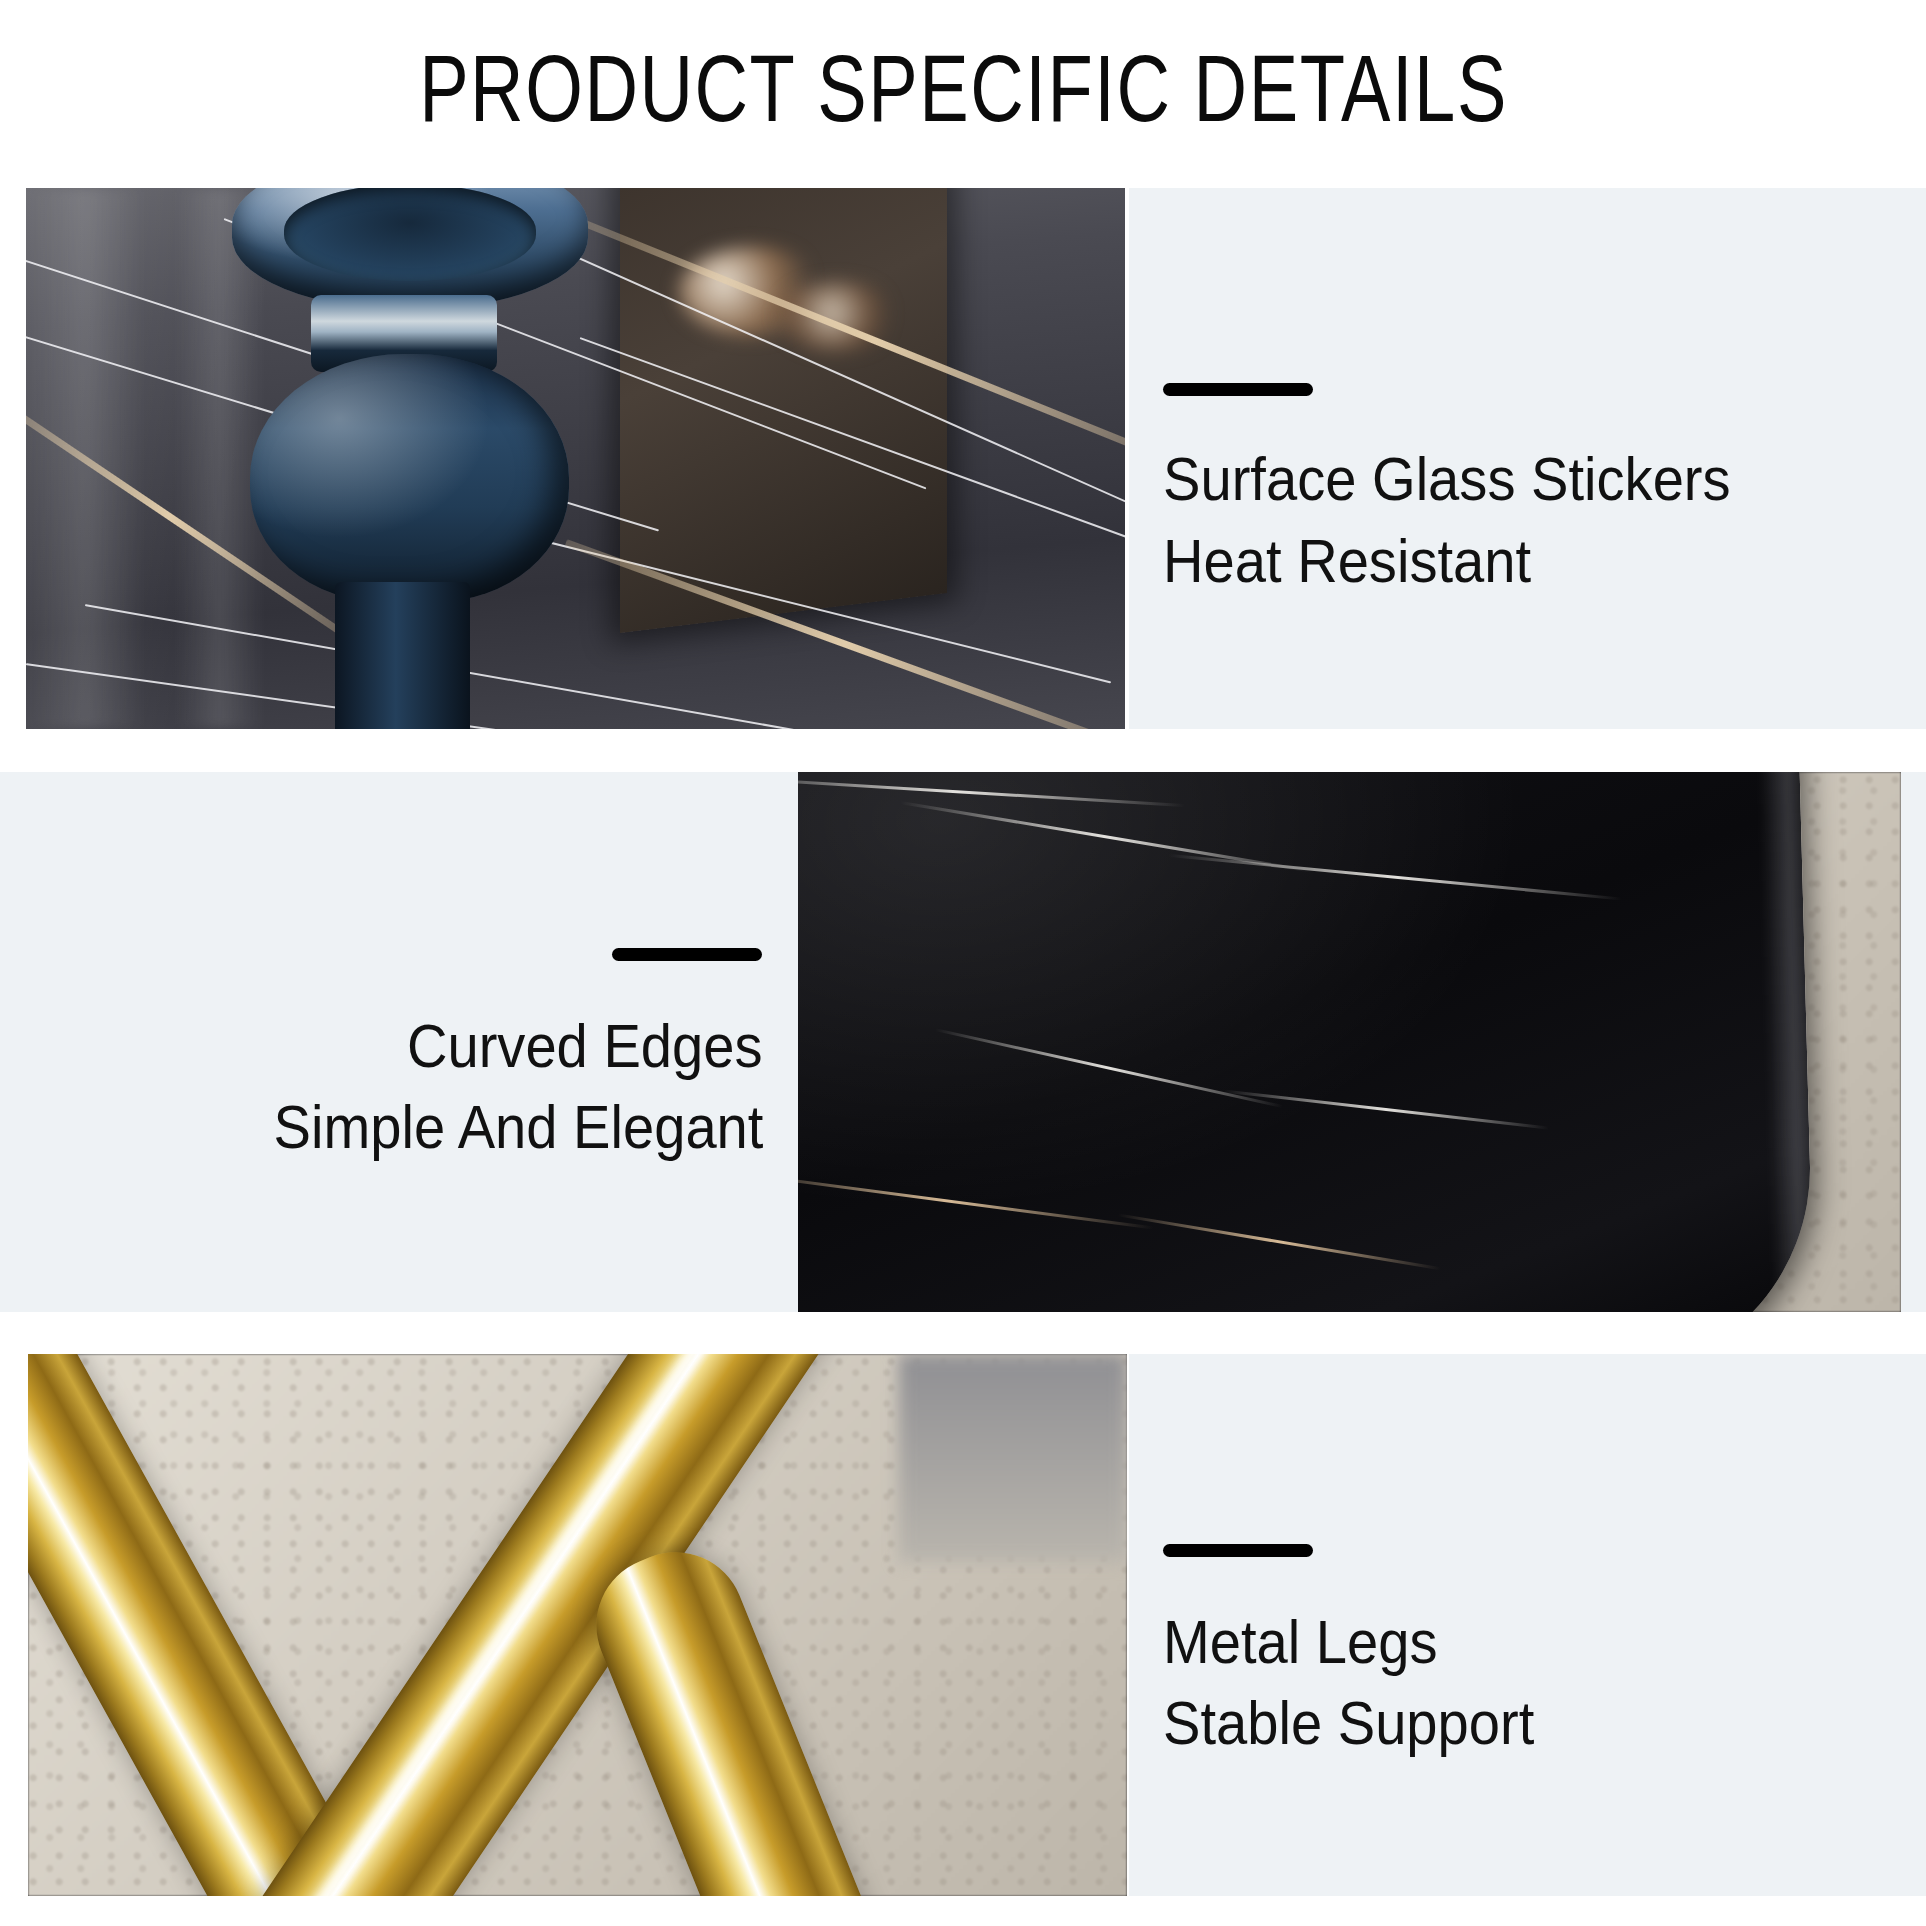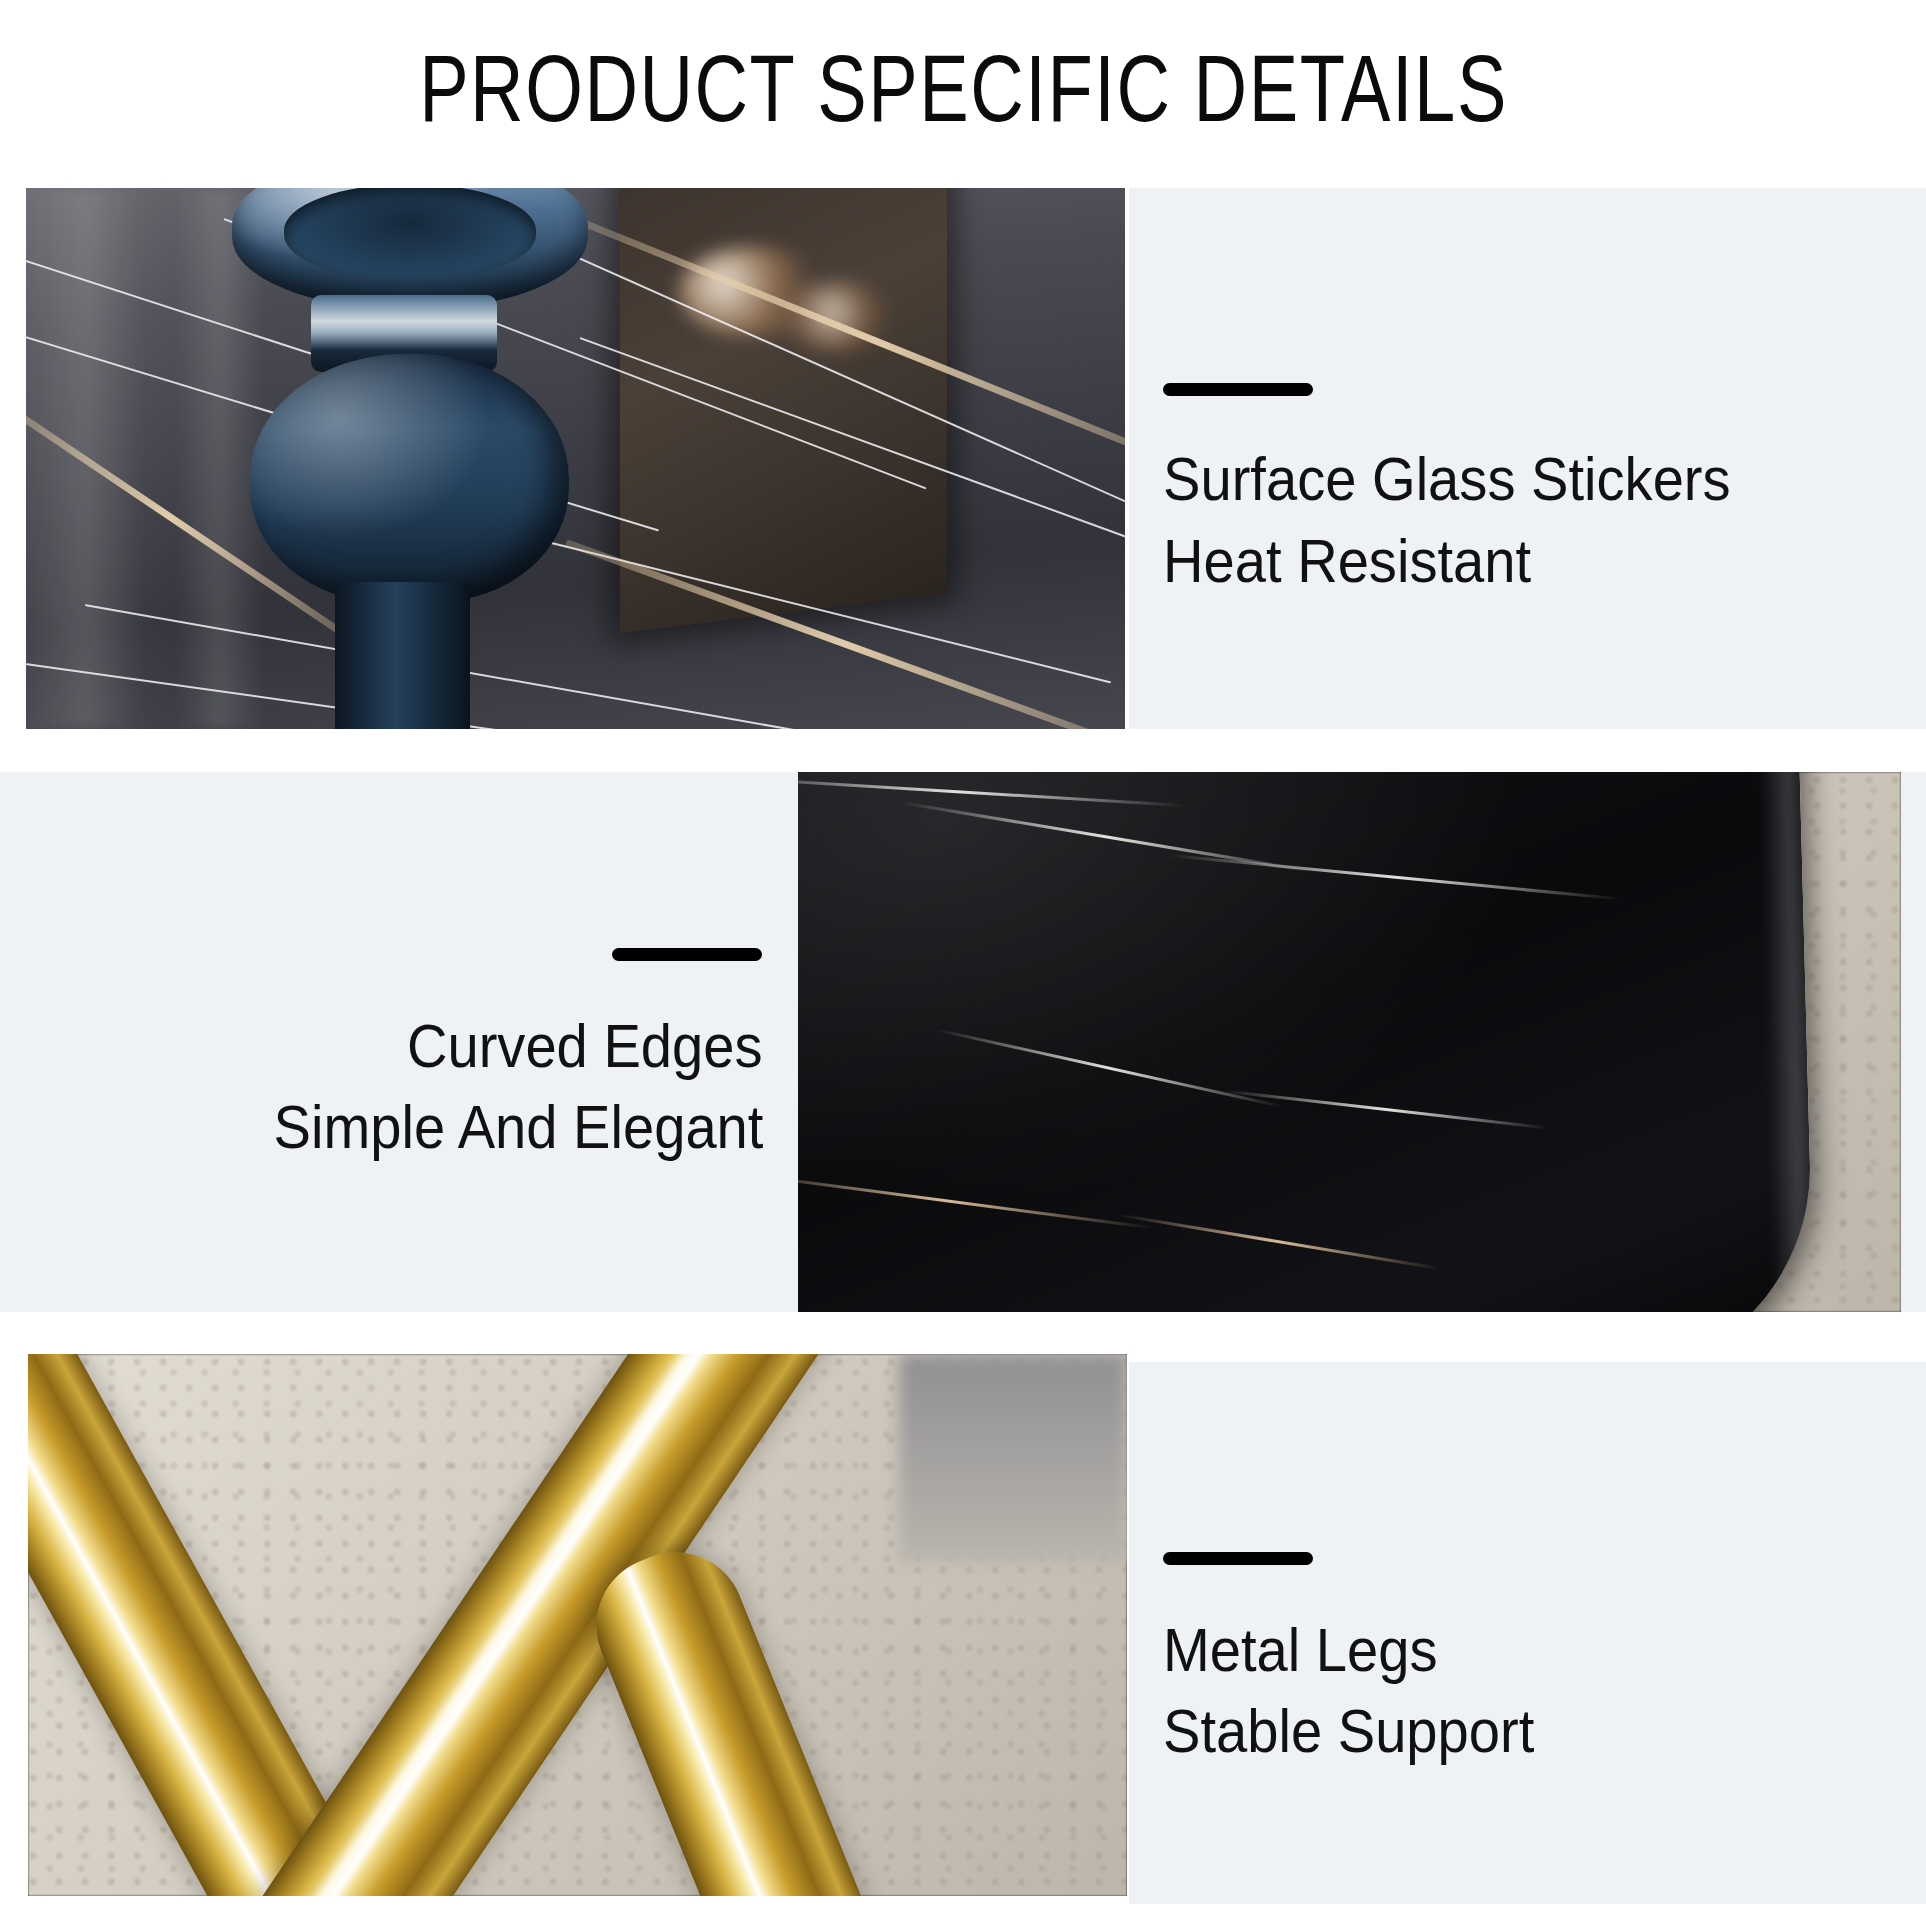--- a/index.html
+++ b/index.html
@@ -176,21 +176,21 @@
     height: 3px;
     border-radius: 2px;
     background: linear-gradient(90deg, rgba(255,255,255,0.0), rgba(245,243,238,0.92), rgba(255,255,255,0.0));
   }
   .vein2.warm {
     background: linear-gradient(90deg, rgba(255,255,255,0.0), rgba(226,196,158,0.95), rgba(255,255,255,0.0));
   }
 
   
   #row3-photo { left: 28px; top: 1354px; width: 1099px; height: 542px; }
-  #row3-caption { left: 1129px; top: 1354px; width: 798px; height: 542px; margin-top: 8px; }
+  #row3-caption { left: 1129px; top: 1354px; width: 798px; height: 542px; }
 
   .leg {
     position: absolute;
     border-radius: 69px;
     background:
       linear-gradient(90deg,
         #6d5110 0%, #9c7a1e 8%, #d8b544 20%, #f7e9a6 31%, #ffffff 37%,
         #f2dd8c 44%, #c79c2a 58%, #8e6a16 74%, #c9a53a 88%, #7a5a12 100%);
     box-shadow: 0 0 26px rgba(0,0,0,0.28);
   }

